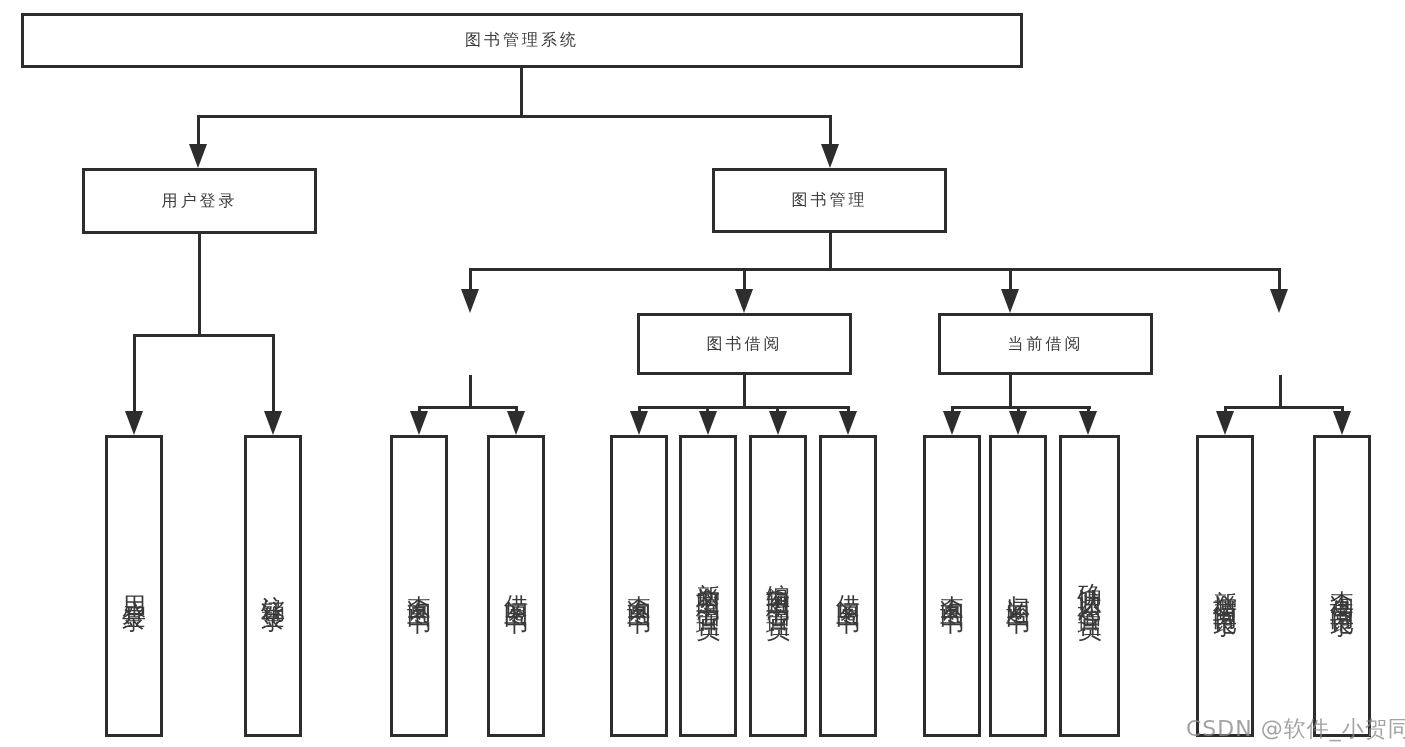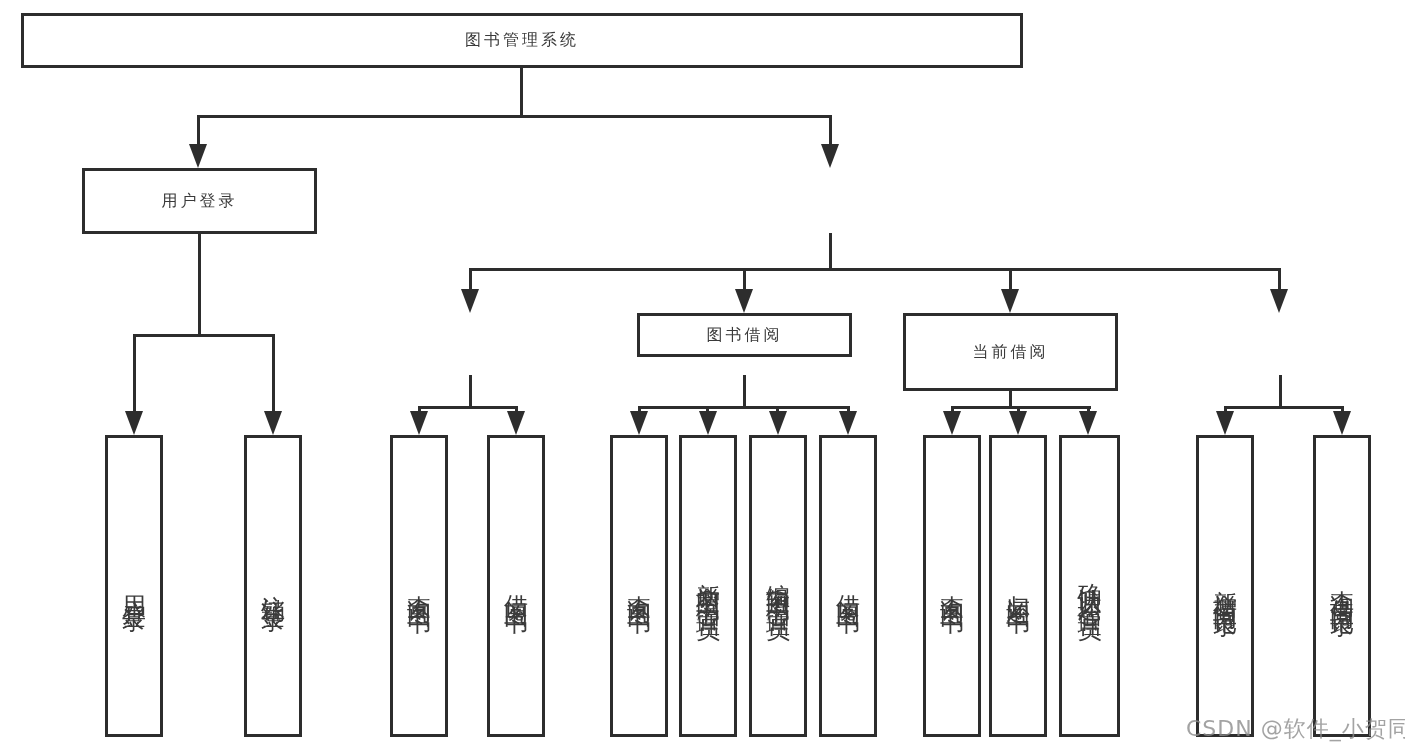--- a/index.html
+++ b/index.html
@@ -65,25 +65,28 @@
 
 <div id="canvas">
 
   <div class="box hbox" style="left:21px;top:13px;width:1002px;height:55px">
     <span>图书管理系统</span>
   </div>
 
   <div class="box hbox" style="left:82px;top:168px;width:235px;height:66px">
     <span>用户登录</span>
   </div>
+  <div class="box hbox" style="left:712px;top:168px;width:235px;height:65px">
+    <span>图书管理</span>
+  </div>
 
-  <div class="box hbox" style="left:637px;top:313px;width:215px;height:44px">
+  <div class="box hbox" style="left:637px;top:313px;width:215px;height:62px">
     <span>图书借阅</span>
   </div>
-  <div class="box hbox" style="left:903px;top:313px;width:215px;height:78px">
+  <div class="box hbox" style="left:938px;top:313px;width:215px;height:62px">
     <span>当前借阅</span>
   </div>
 
   <div class="box vbox" style="left:105px;top:435px;width:58px;height:302px">
     <span>用户登录</span>
   </div>
   <div class="box vbox" style="left:244px;top:435px;width:58px;height:302px">
     <span>注销登录</span>
   </div>
 

